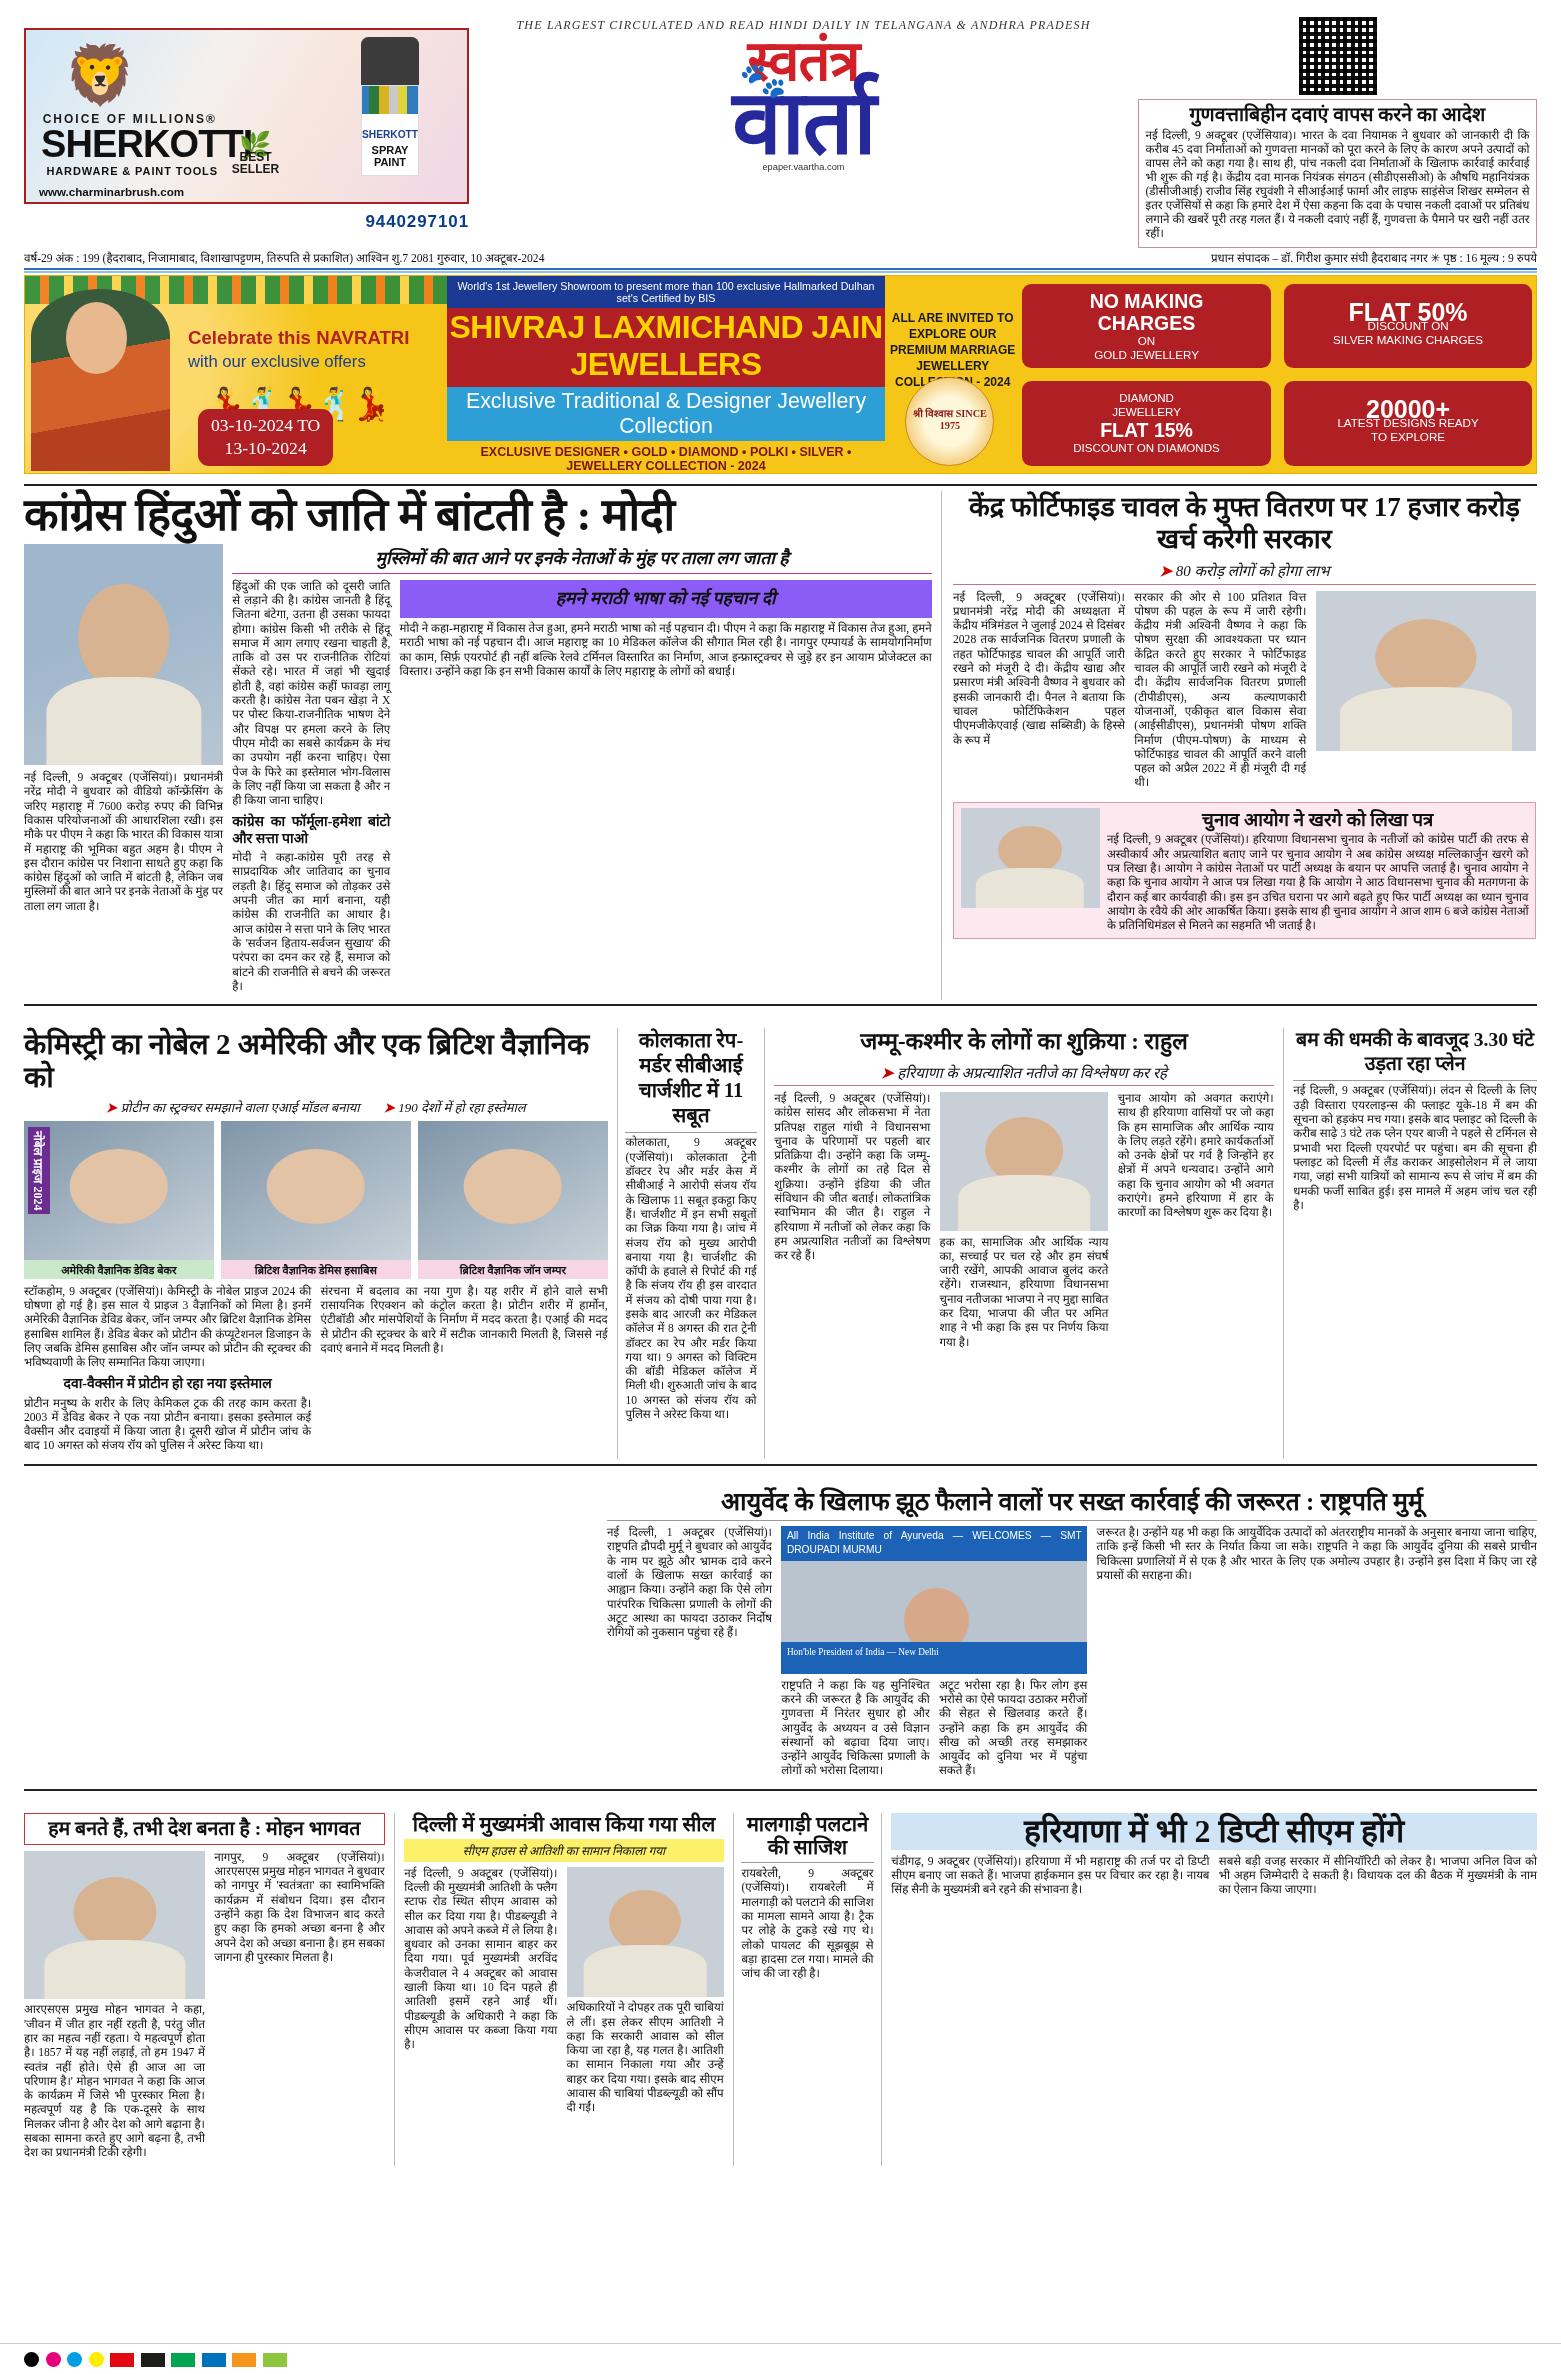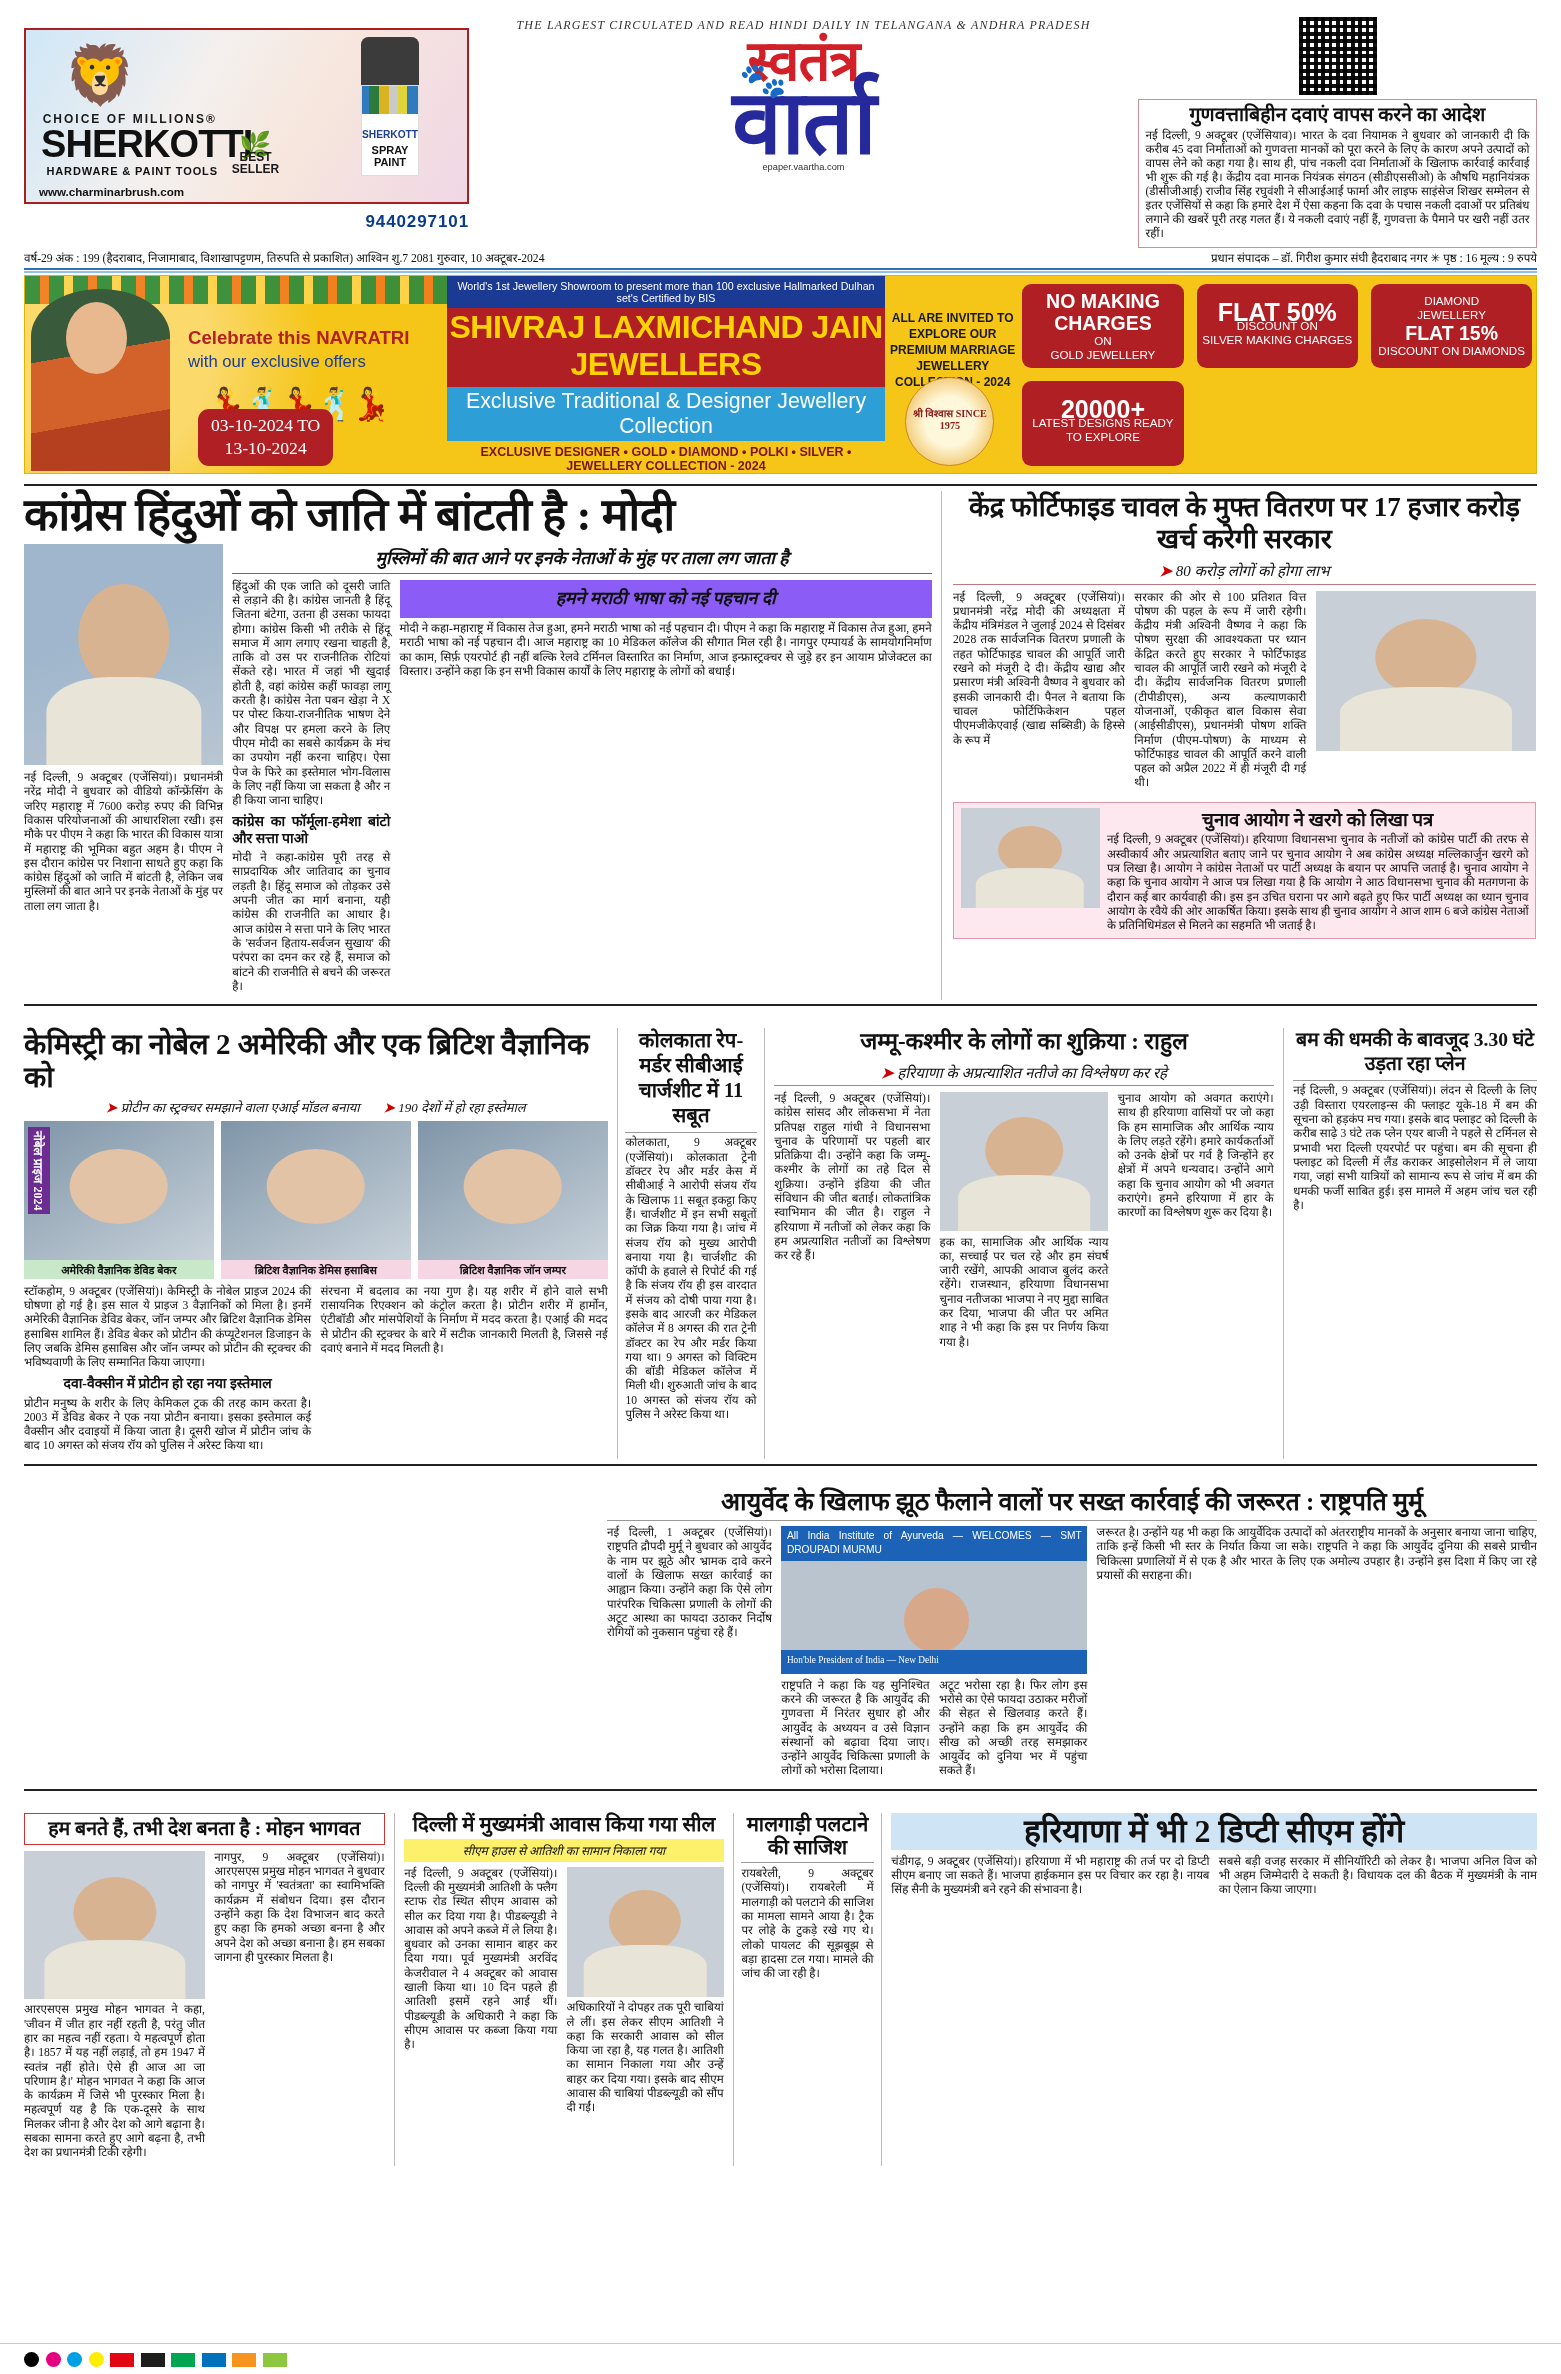--- a/index.html
+++ b/index.html
@@ -102,21 +102,21 @@
   .ab-list { color:#7a1418; font-family:"Liberation Sans",sans-serif; font-weight:bold;
      font-size:12.5px; text-align:center; padding:3.7px 0 1.9px 0;}
   .ab-slj { background:#b01f24; color:#fff; font-family:"Liberation Serif",serif; font-size:14px;
      text-align:center; border-radius:11px; margin:1.9px 20.4px; padding:0.9px 0;}
   .ab-right { flex:1; position:relative; display:flex; padding:7.4px 3.7px; }
   .ab-invited { width:128px; font-family:"Liberation Sans",sans-serif; font-weight:bold;
      font-size:12px; line-height:16px; text-align:center; color:#1a1a1a; padding-top:26px;}
   .ab-seal { position:absolute; left:20.4px; bottom:7.4px; width:89px; height:89px; border-radius:50%;
      background:radial-gradient(circle,#fff7d9 40%,#e8a92b 100%); border:1.9px solid #c8891f;
      font-size:10.2px; text-align:center; padding-top:28px; color:#8a1b1b; font-weight:bold;}
-  .ab-grid { flex:1; display:grid; grid-template-columns:1fr 1fr 1fr; grid-template-rows:1fr 1fr;
+  .ab-grid { flex:1; display:grid; grid-template-columns:1fr 1fr; grid-template-rows:1fr 1fr;
      gap:13px; padding-left:5.6px;}
   .ab-card { background:#b01f24; color:#fff; border-radius:9.3px; text-align:center;
      font-family:"Liberation Sans",sans-serif; font-size:11.6px; line-height:14px;
      display:flex; flex-direction:column; justify-content:center; padding:3.7px;}
   .ab-card .big { font-size:19.5px; font-weight:bold; line-height:22px; }
   .ab-card .huge { font-size:25px; font-weight:bold; }
 
   
   .content { padding:5.6px 24px 0 24px; }
   .hr-thin { height:0.9px; background:#999; margin:3.7px 0; }
@@ -450,21 +450,21 @@
       <h2 class="sec-head-sm" style="font-size:25px">आयुर्वेद के खिलाफ झूठ फैलाने वालों पर सख्त कार्रवाई की जरूरत : राष्ट्रपति मुर्मू</h2>
       <div class="hr-thin"></div>
       <div class="cols">
         <div class="col" style="width:165px">
           <p>नई दिल्ली, 1 अक्टूबर (एजेंसियां)। राष्ट्रपति द्रौपदी मुर्मू ने बुधवार को आयुर्वेद के नाम पर झूठे और भ्रामक दावे करने वालों के खिलाफ सख्त कार्रवाई का आह्वान किया। उन्होंने कहा कि ऐसे लोग पारंपरिक चिकित्सा प्रणाली के लोगों की अटूट आस्था का फायदा उठाकर निर्दोष रोगियों को नुकसान पहुंचा रहे हैं।</p>
         </div>
         <div class="col" style="width:306px">
           <div class="imgbox" style="height:148px; position:relative;">
             <div style="position:absolute;left:0;right:0;top:0;height:35px;background:#1c63b8;color:#fff;font-family:'Liberation Sans',sans-serif;font-size:10.2px;padding:2.8px 5.6px;">All India Institute of Ayurveda — WELCOMES — SMT DROUPADI MURMU</div>
             <div style="position:absolute;left:40%;top:42%;width:65px;height:65px;border-radius:50%;background:#d8a88a;"></div>
-            <div style="position:absolute;left:0;right:0;bottom:0;height:24px;background:#1c63b8;color:#fff;font-size:9.3px;padding:2.8px 5.6px;">Hon'ble President of India — New Delhi</div>
+            <div style="position:absolute;left:0;right:0;bottom:0;height:32px;background:#1c63b8;color:#fff;font-size:9.3px;padding:2.8px 5.6px;">Hon'ble President of India — New Delhi</div>
           </div>
           <div class="cols" style="margin-top:4.6px">
             <p class="col" style="flex:1">राष्ट्रपति ने कहा कि यह सुनिश्चित करने की जरूरत है कि आयुर्वेद की गुणवत्ता में निरंतर सुधार हो और आयुर्वेद के अध्ययन व उसे विज्ञान संस्थानों को बढ़ावा दिया जाए। उन्होंने आयुर्वेद चिकित्सा प्रणाली के लोगों को भरोसा दिलाया।</p>
             <p class="col" style="flex:1">अटूट भरोसा रहा है। फिर लोग इस भरोसे का ऐसे फायदा उठाकर मरीजों की सेहत से खिलवाड़ करते हैं। उन्होंने कहा कि हम आयुर्वेद की सीख को अच्छी तरह समझाकर आयुर्वेद को दुनिया भर में पहुंचा सकते हैं।</p>
           </div>
         </div>
         <div class="col" style="flex:1">
           <p>जरूरत है। उन्होंने यह भी कहा कि आयुर्वेदिक उत्पादों को अंतरराष्ट्रीय मानकों के अनुसार बनाया जाना चाहिए, ताकि इन्हें किसी भी स्तर के निर्यात किया जा सके। राष्ट्रपति ने कहा कि आयुर्वेद दुनिया की सबसे प्राचीन चिकित्सा प्रणालियों में से एक है और भारत के लिए एक अमोल्य उपहार है। उन्होंने इस दिशा में किए जा रहे प्रयासों की सराहना की।</p>
         </div>
       </div>

